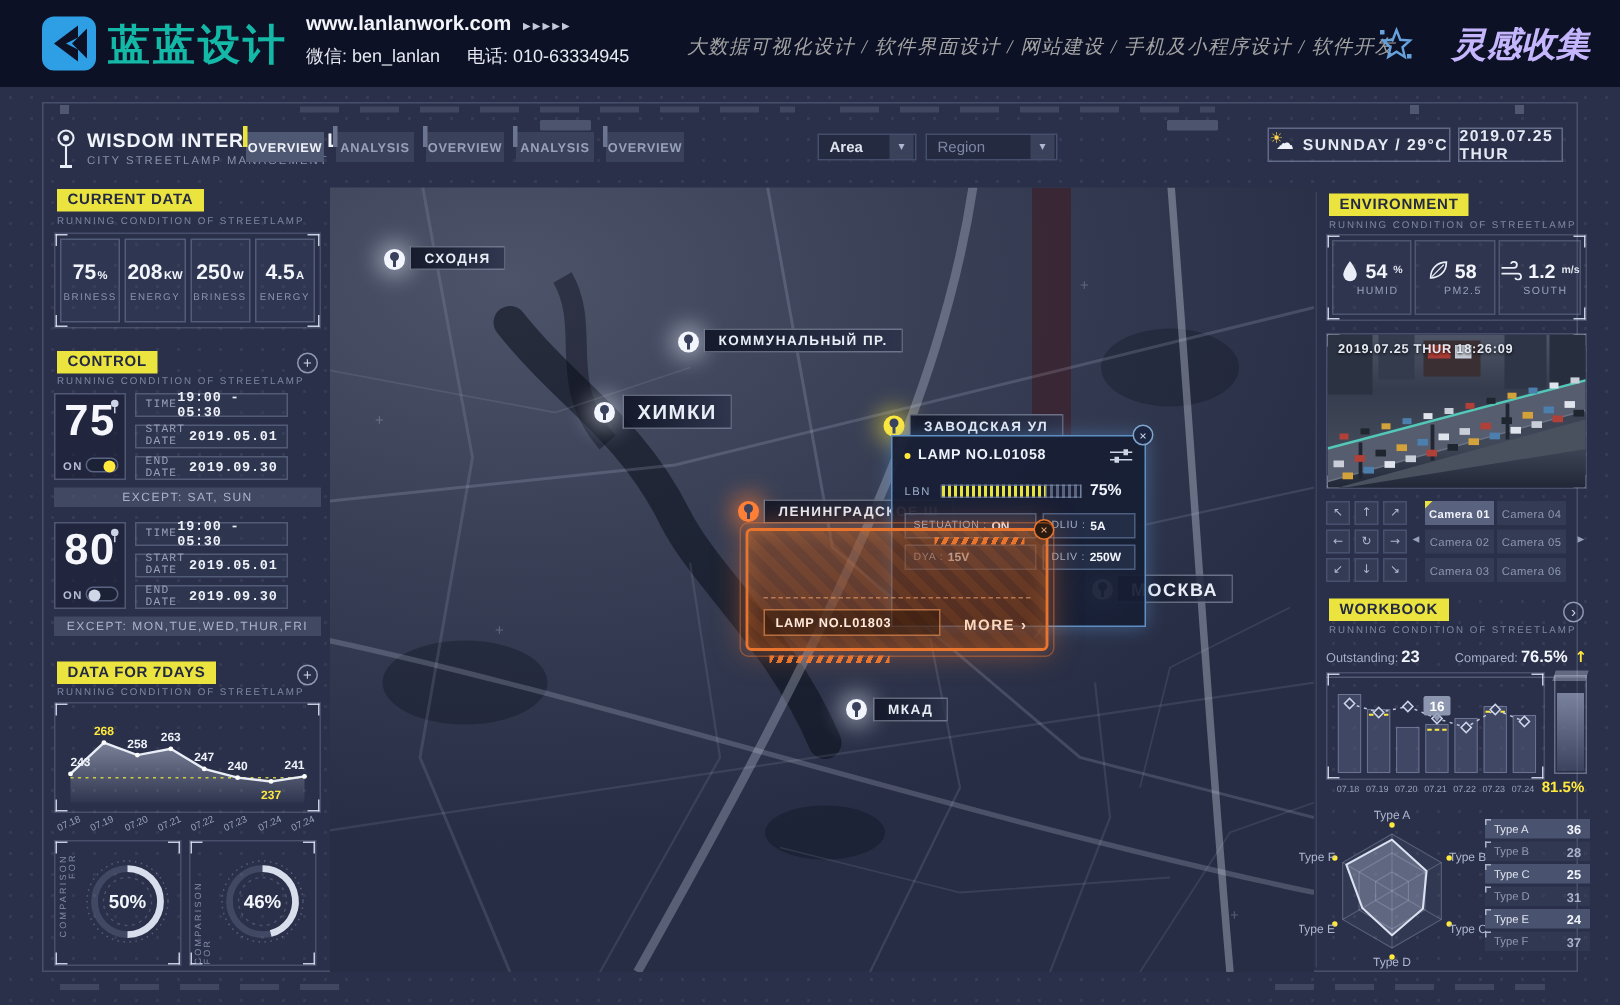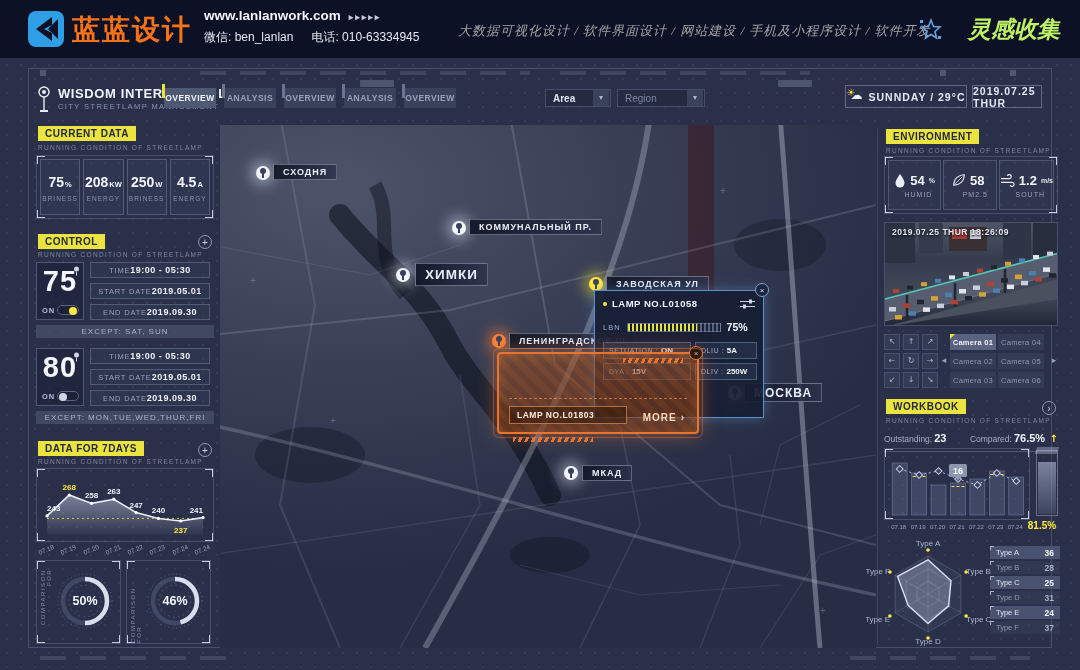--- a/index.html
+++ b/index.html
@@ -5,29 +5,29 @@
   * { margin:0; padding:0; box-sizing:border-box; }
   html,body { width:1080px; height:670px; background:#10152c; }
   body { font-family:"Liberation Sans", sans-serif; color:#e8ecf5; overflow:hidden; }
   .page { position:relative; width:1080px; height:670px; }
   button { background:none; border:none; padding:0; font:inherit; color:inherit; cursor:pointer; }
   .abs { position:absolute; }
 
   
   .site-header { position:absolute; left:0; top:0; width:1080px; height:58px; background:#0c1126; }
   .logo-mark { position:absolute; left:22px; top:9px; width:44px; height:40px; }
-  .logo-text { position:absolute; left:72px; top:11px; font-size:28px; font-weight:800; color:#f97316; letter-spacing:2px; }
+  .logo-text { position:absolute; left:72px; top:11px; font-size:28px; font-weight:800; color:#14b8a6; letter-spacing:2px; }
   .site-meta { position:absolute; left:204px; top:8px; }
   .site-meta .line1 { font-size:13.5px; font-weight:700; color:#f2f4f8; }
   .site-meta .line1 .arrows { font-size:9px; color:#c3c9d8; margin-left:8px; letter-spacing:2px; }
   .site-meta .line2 { font-size:12px; color:#e6e9f0; margin-top:6px; }
   .site-meta .line2 span + span { margin-left:18px; }
   .services { position:absolute; left:458px; top:22px; font-family:"Liberation Serif", serif; font-style:italic; font-size:13px; color:#a3a3a3; letter-spacing:1px; }
   .collect { position:absolute; right:20px; top:14px; display:flex; align-items:center; gap:24px;
-             font-family:"Liberation Serif", serif; font-style:italic; font-weight:700; font-size:23px; color:#bef264; }
+             font-family:"Liberation Serif", serif; font-style:italic; font-weight:700; font-size:23px; color:#c4b5fd; }
 
   
   .dash { position:absolute; left:0; top:58px; width:1080px; height:612px; background:#2a3049;
           background-image:radial-gradient(rgba(255,255,255,0.055) 1px, transparent 1px); background-size:14px 14px; }
   .dash-frame { position:absolute; left:28px; top:10px; width:1024px; height:580px; border:1px solid rgba(120,132,165,0.38); pointer-events:none; }
   .deco-line { height:4px; background:repeating-linear-gradient(90deg, rgba(200,208,230,0.14) 0 26px, transparent 26px 40px); }
   .deco-chip { background:rgba(170,180,205,0.28); border-radius:1px; }
   .deco-sq { width:6px; height:6px; background:rgba(170,180,205,0.3); }
 
   
@@ -72,21 +72,21 @@
 
   
   .numbox { position:absolute; width:48px; height:58px; border:1px solid rgba(150,162,195,0.4); background:rgba(25,31,52,0.55); }
   .numbox .big { position:absolute; left:0; right:0; top:2px; text-align:center; font-size:29px; font-weight:800; color:#f4f6fb; letter-spacing:1px; }
   .numbox .lampico { position:absolute; right:3px; top:3px; }
   .numbox .onrow { position:absolute; left:5px; right:4px; bottom:4px; display:flex; align-items:center; justify-content:space-between; }
   .numbox .onlbl { font-size:7.5px; font-weight:700; color:#b7bfd4; letter-spacing:1px; }
   .toggle { position:relative; width:22px; height:10px; border-radius:5px; background:#1c2236; border:1px solid #5a6382; }
   .toggle .knob { position:absolute; top:0.5px; width:8px; height:8px; border-radius:50%; background:#cfd6e6; left:1px; }
   .toggle.on .knob { left:auto; right:1px; background:#ffe93c; }
-  .crow { position:absolute; height:16px; width:120px; left:90px; border:1px solid rgba(150,162,195,0.35); background:rgba(60,68,96,0.25); display:flex; align-items:center; justify-content:center; padding:0 6px; }
+  .crow { position:absolute; height:16px; width:102px; left:90px; border:1px solid rgba(150,162,195,0.35); background:rgba(60,68,96,0.25); display:flex; align-items:center; justify-content:center; padding:0 6px;font-family:Liberation Mono, monospace; }
   .crow .cl { font-size:7.5px; letter-spacing:0.8px; color:#99a2bc; }
   .crow .cv { font-size:9px; font-weight:800; color:#eef1f8; letter-spacing:0.5px; }
   .exceptbar { position:absolute; left:36px; width:178px; height:13px; background:rgba(86,95,124,0.5); font-size:8px; letter-spacing:1px; color:#aab3ca; text-align:center; line-height:13px; }
 
   
   #chart7 text { font-family:"Liberation Sans", sans-serif; }
   .xlabels { position:absolute; height:16px; }
   .xlabels span { position:absolute; top:2px; font-size:6.5px; color:#97a0ba; transform:rotate(-24deg); }
   .xlabels.flat span { transform:none; width:24px; text-align:center; font-size:6px; }
 

